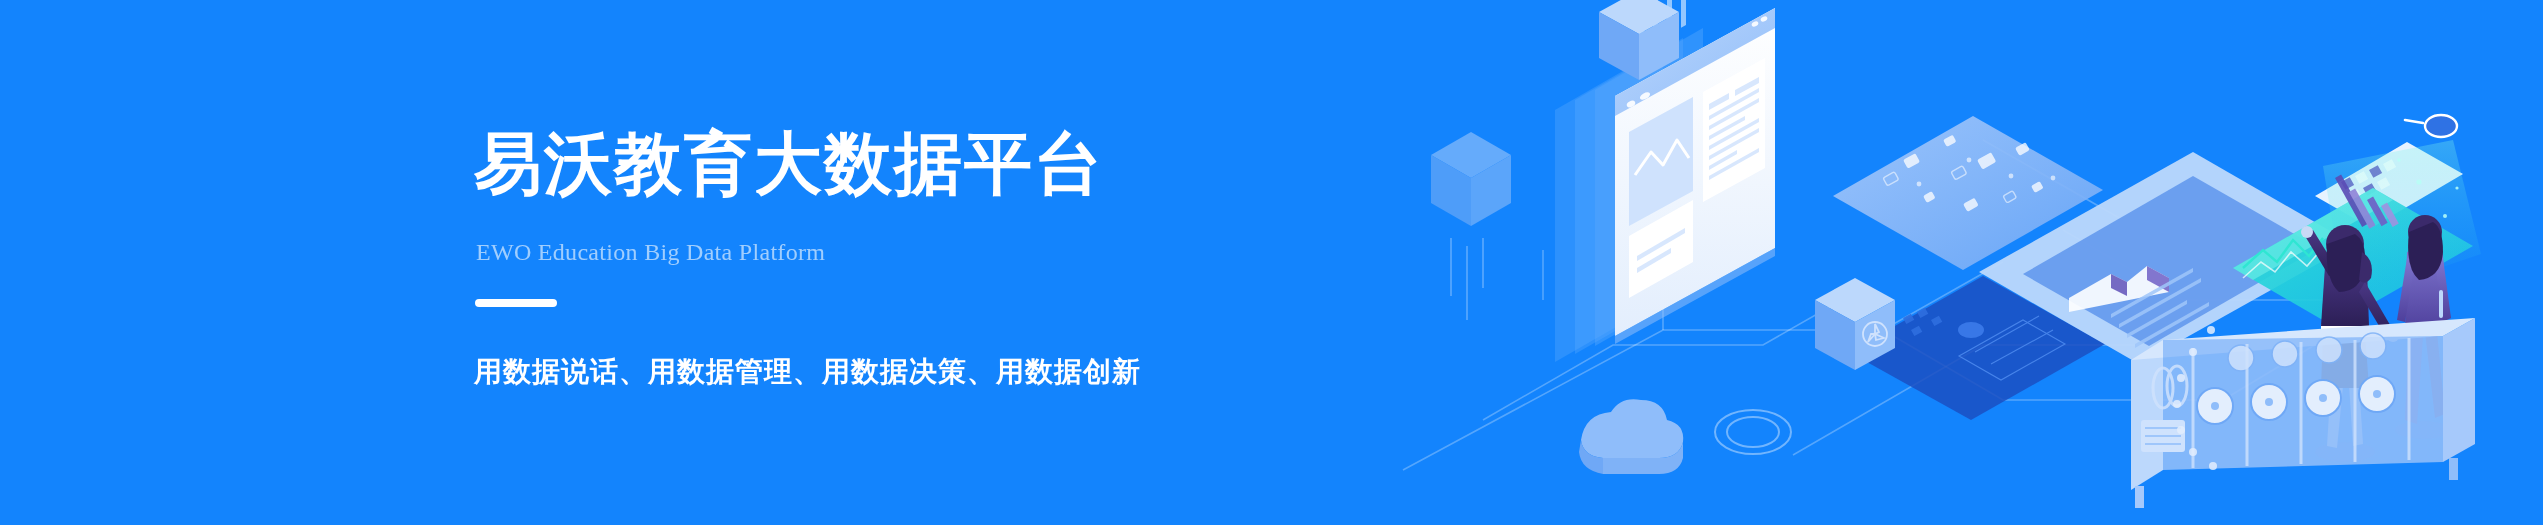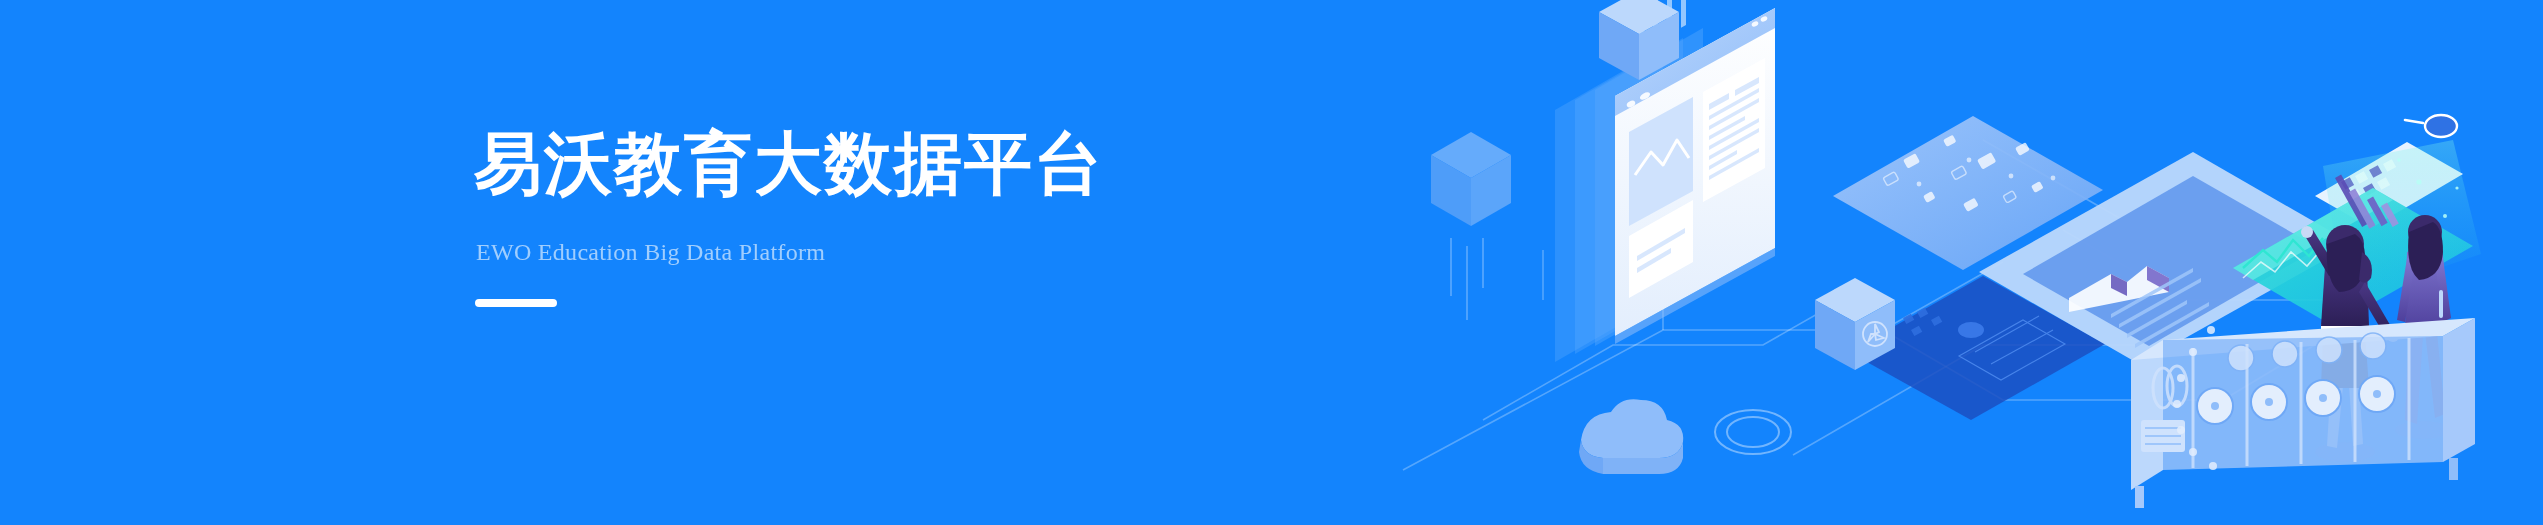--- a/index.html
+++ b/index.html
@@ -447,16 +447,17 @@
   </div>
 
   <div class="text-block">
 
     <h1 class="hero-title">易沃教育大数据平台</h1>
 
     <p class="hero-subtitle">EWO Education Big Data Platform</p>
 
     <div class="hero-divider"></div>
 
+    <p class="hero-tagline">用数据说话、用数据管理、用数据决策、用数据创新</p>
 
   </div>
 
 </div>
 
 </body></html>

